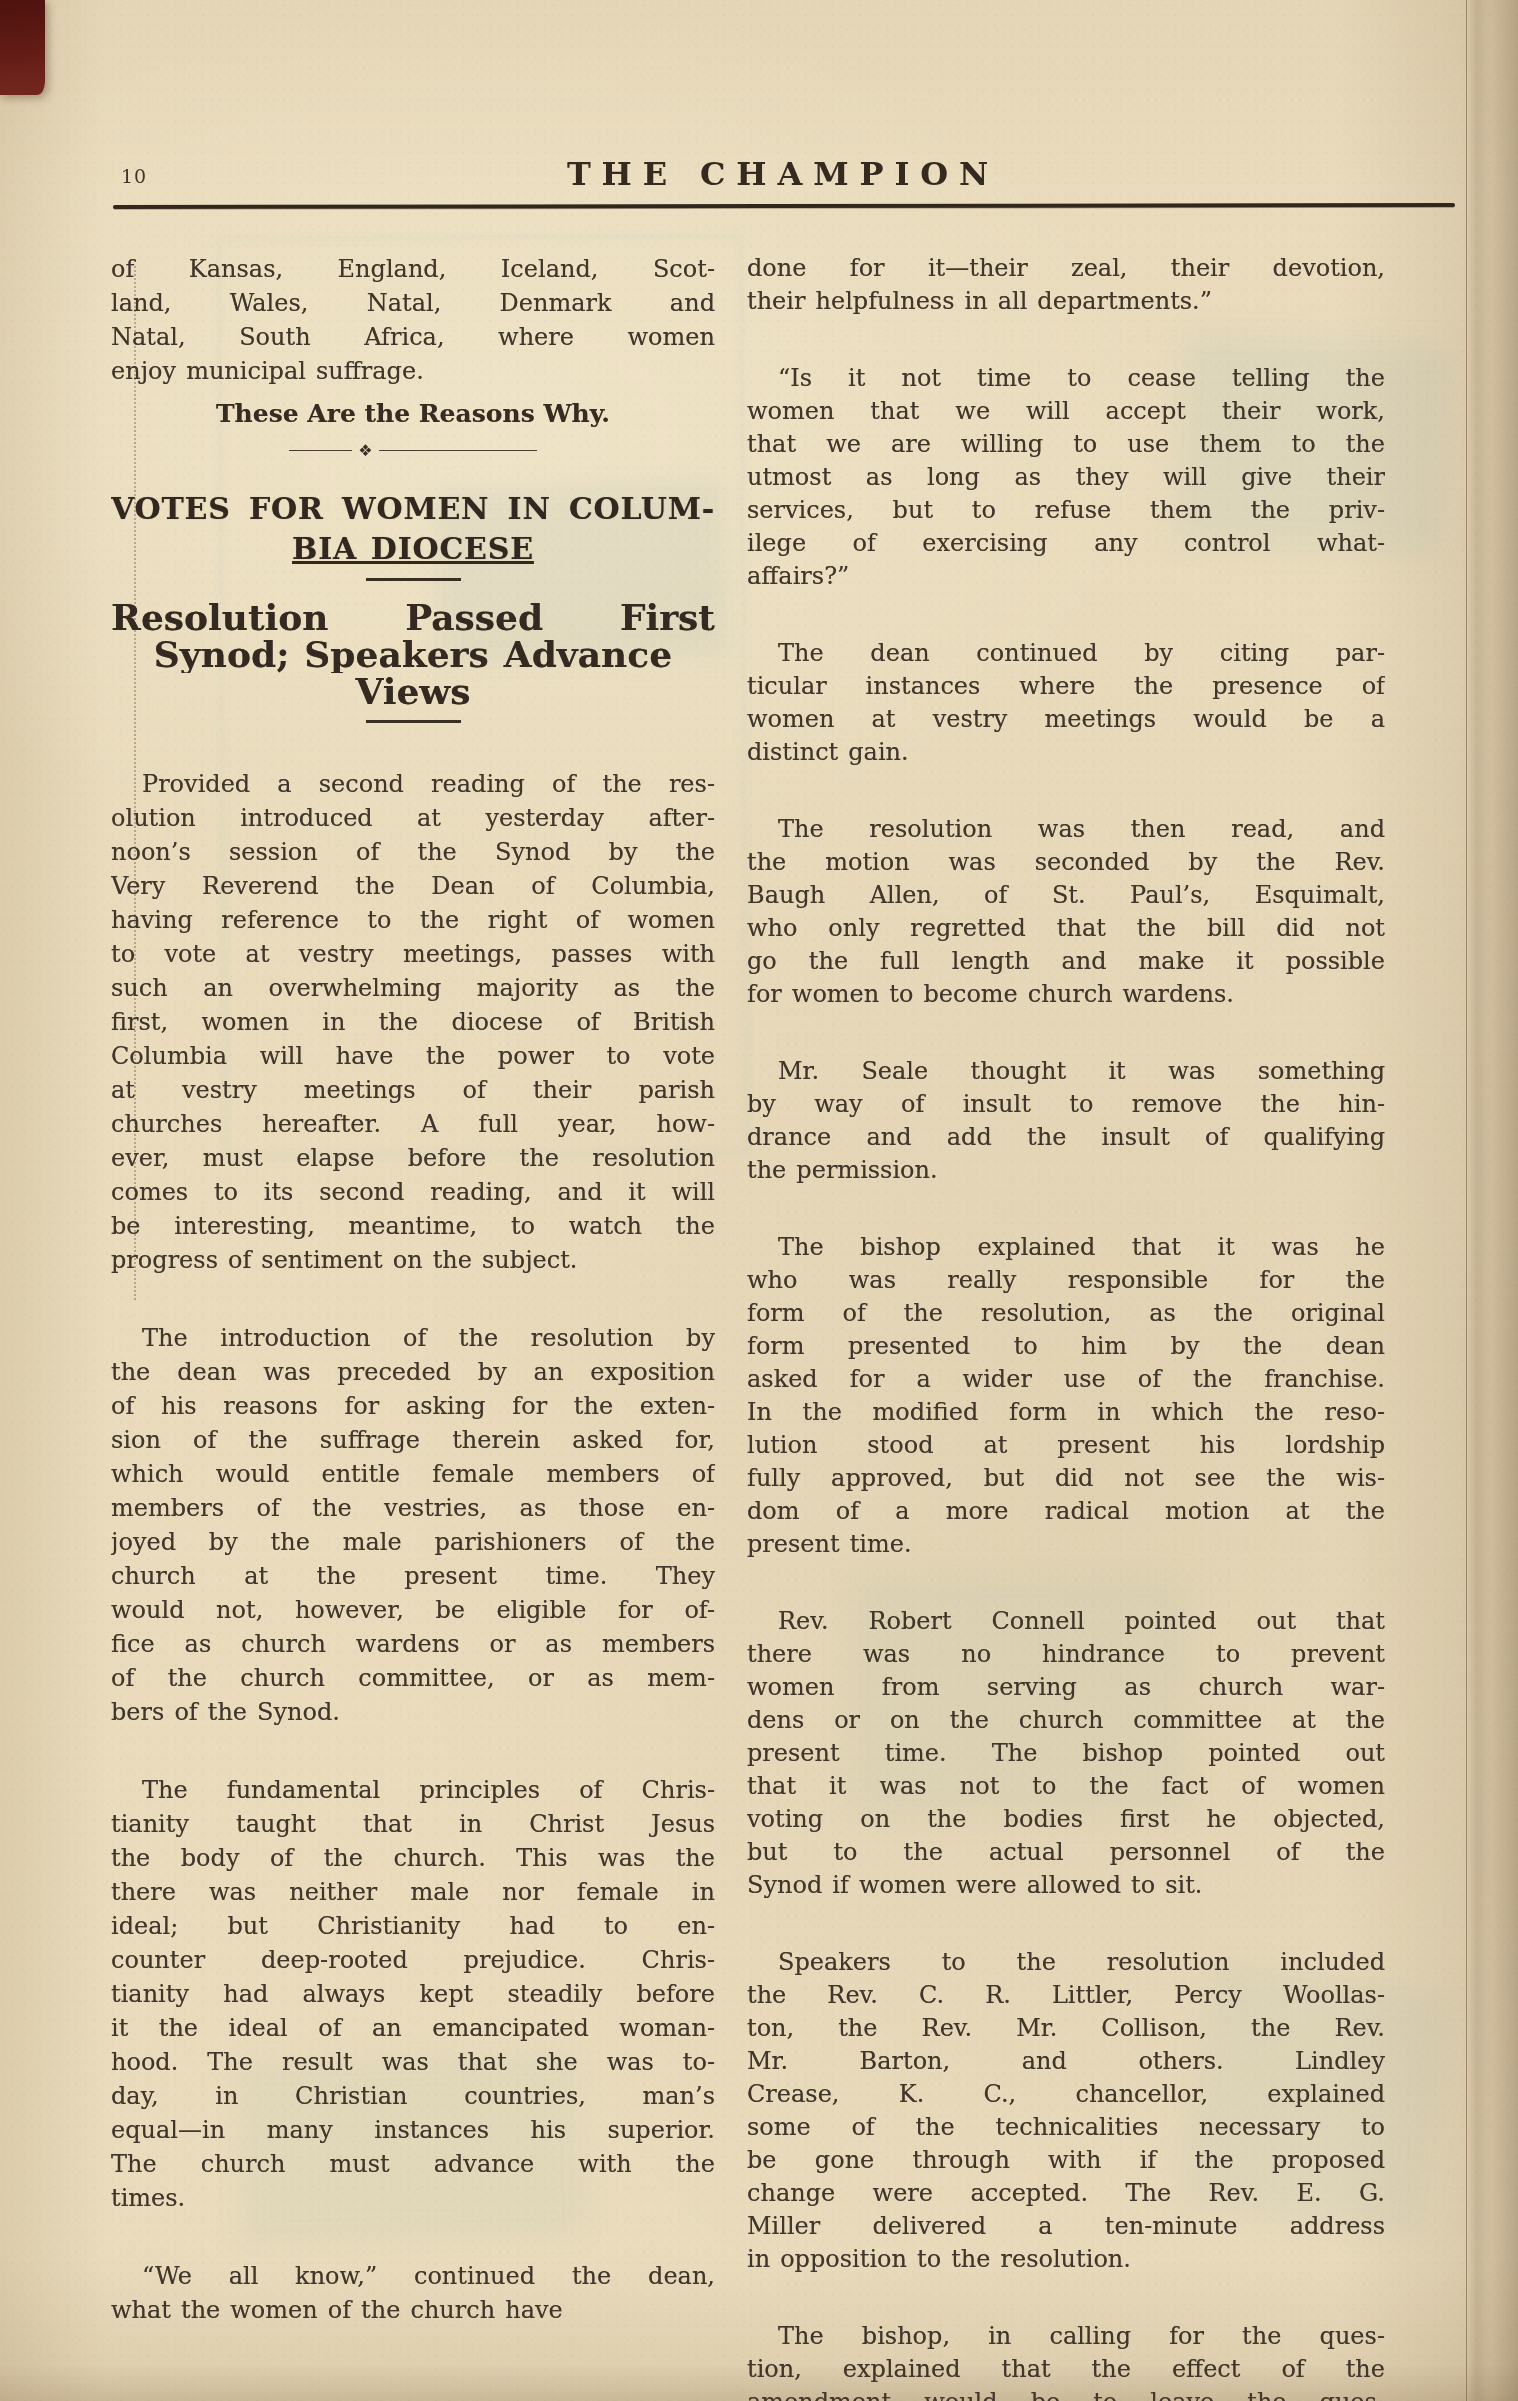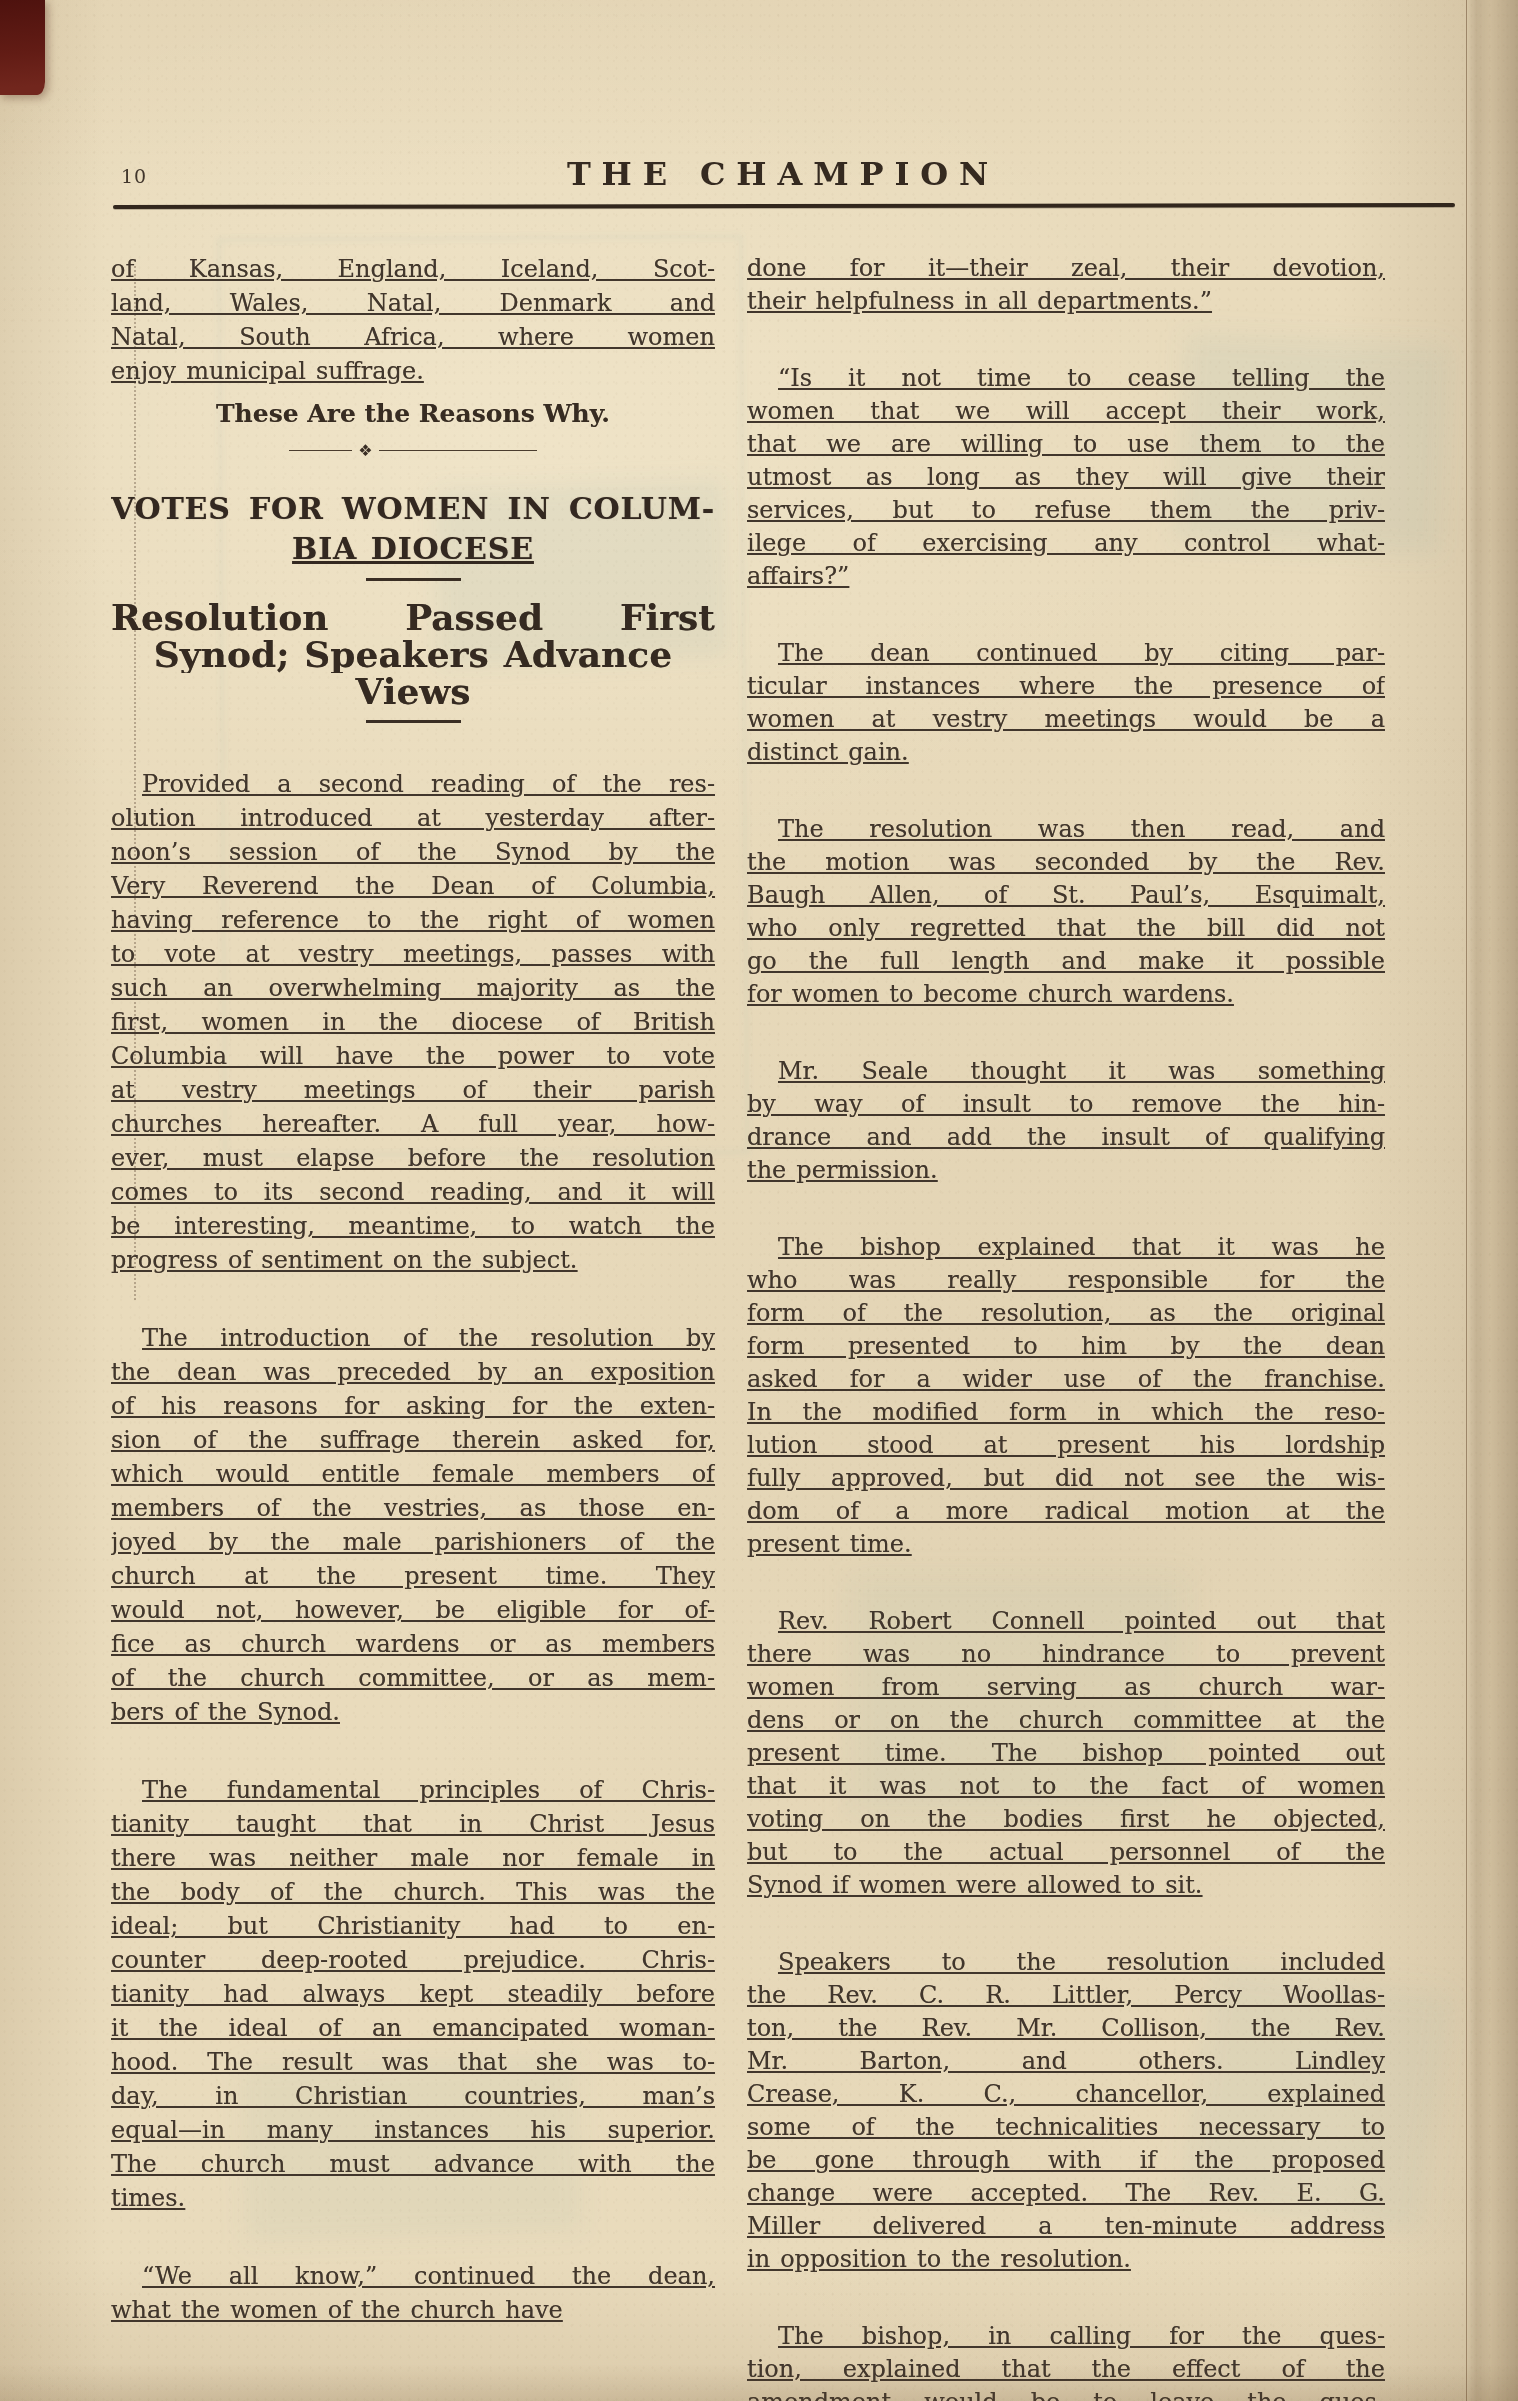--- a/index.html
+++ b/index.html
@@ -77,21 +77,21 @@
   .col { position:absolute; top:252px; }
   .col-left  { left:111px; width:604px; }
   .col-right { left:747px; width:638px; }
   .ln {
     font-size:24px; line-height:34px; height:34px; overflow:hidden;
     text-align:justify; text-align-last:justify; word-spacing:2.4px;
     text-shadow:0 0 0.6px rgba(65,54,44,0.55);
   }
   .col-right .ln { line-height:33px; height:33px; }
   .ln:last-child { text-align-last:left; }
-  .para { margin:0 0 2.4px 0;text-decoration:underline; }
+  .para { margin:0 0 2.4px 0; }
   .para.indent .ln:first-child { text-indent:31px;margin-top:44px; }
   
   .reasons {
     margin-top:8px; font-weight:bold; font-size:25px; line-height:36px;
     text-align:center; color:#372c22; text-shadow:0 0 0.6px rgba(55,44,34,0.5);
   }
   
   .ornament { margin:6.5px auto 0 auto; display:flex; align-items:center; justify-content:center; height:24px; }
   .ornament::before { content:""; width:63px; height:1.6px; background:#4a3c2e; margin-right:6.5px; }
   .ornament::after  { content:""; width:158px; height:1.6px; background:#4a3c2e; margin-left:6.5px; }
@@ -187,22 +187,22 @@
           <div class="ln">joyed by the male parishioners of the</div>
           <div class="ln">church at the present time.  They</div>
           <div class="ln">would not, however, be eligible for of-</div>
           <div class="ln">fice as church wardens or as members</div>
           <div class="ln">of the church committee, or as mem-</div>
           <div class="ln">bers of the Synod.</div>
         </div>
         <div class="para indent">
           <div class="ln">The fundamental principles of Chris-</div>
           <div class="ln">tianity taught that in Christ Jesus</div>
+          <div class="ln">the body of the church.  This was the</div>
           <div class="ln">there was neither male nor female in</div>
-          <div class="ln">the body of the church.  This was the</div>
           <div class="ln">ideal; but Christianity had to en-</div>
           <div class="ln">counter deep-rooted prejudice.  Chris-</div>
           <div class="ln">tianity had always kept steadily before</div>
           <div class="ln">it the ideal of an emancipated woman-</div>
           <div class="ln">hood.  The result was that she was to-</div>
           <div class="ln">day, in Christian countries, man’s</div>
           <div class="ln">equal—in many instances his superior.</div>
           <div class="ln">The church must advance with the</div>
           <div class="ln">times.</div>
         </div>

